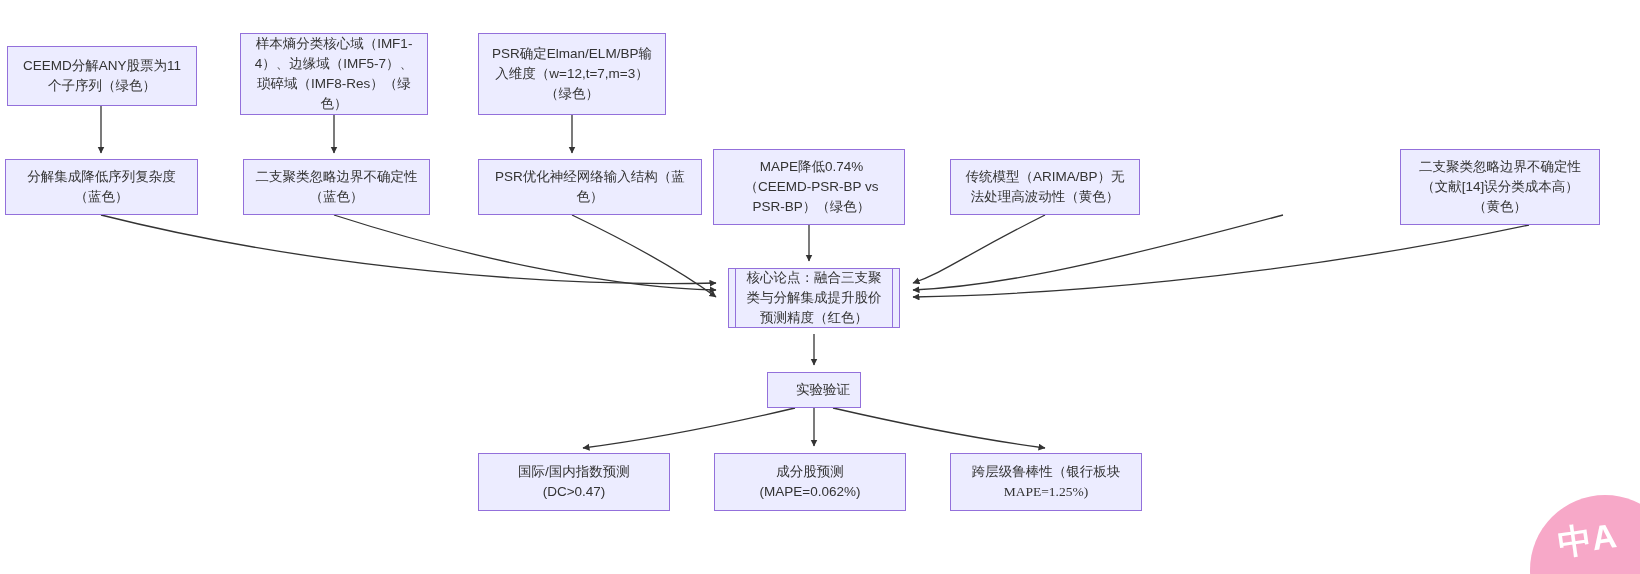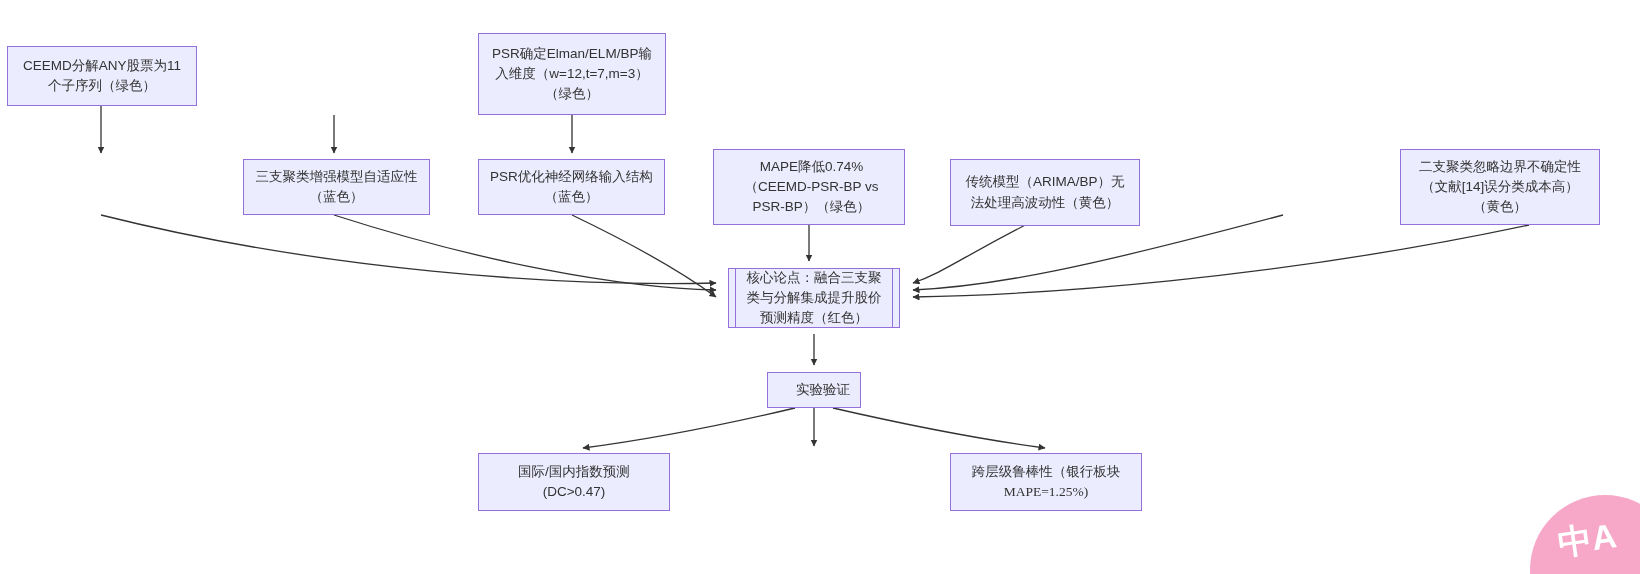--- a/index.html
+++ b/index.html
@@ -47,23 +47,23 @@
   }
   .node.subroutine::before { left: 6px; }
   .node.subroutine::after  { right: 6px; }
 
   
   #n-ceemd      { left: 7px;    top: 46px;  width: 190px; height: 60px; }
   #n-sampen     { left: 240px;  top: 33px;  width: 188px; height: 82px; }
   #n-psrdim     { left: 478px;  top: 33px;  width: 188px; height: 82px; }
   #n-decomp     { left: 5px;    top: 159px; width: 193px; height: 56px; }
   #n-threeway   { left: 243px;  top: 159px; width: 187px; height: 56px; }
-  #n-psropt     { left: 478px;  top: 159px; width: 187px; height: 56px; }
+  #n-psropt     { left: 478px;  top: 159px; width: 224px; height: 56px; }
   #n-mape       { left: 713px;  top: 149px; width: 192px; height: 76px; padding-left: 15px; }
-  #n-trad       { left: 950px;  top: 159px; width: 190px; height: 67px; }
+  #n-trad       { left: 950px;  top: 159px; width: 190px; height: 56px; }
   #n-singlenn   { left: 1188px; top: 159px; width: 190px; height: 56px; }
   #n-twoway     { left: 1400px; top: 149px; width: 200px; height: 76px; text-align: center; }
   #n-core       { left: 728px;  top: 268px; width: 172px; height: 60px; padding: 4px 16px; }
   #n-exp        { left: 767px;  top: 372px; width: 94px;  height: 36px; padding-left: 28px; }
   #n-index      { left: 478px;  top: 453px; width: 192px; height: 58px; }
   #n-stock      { left: 714px;  top: 453px; width: 192px; height: 58px; }
   #n-robust     { left: 950px;  top: 453px; width: 192px; height: 58px; font-family: Liberation Serif, serif; }
 
   #watermark {
     position: absolute;
@@ -113,26 +113,32 @@
 
       <path d="M795,408 C710,428 645,440 583,448" marker-end="url(#arrow)"></path>
       <path d="M814,408 L814,446" marker-end="url(#arrow)"></path>
       <path d="M833,408 C920,428 985,440 1045,448" marker-end="url(#arrow)"></path>
     </g>
   </svg>
 
   <div class="node" id="n-ceemd">
     <span class="lbl">CEEMD分解ANY股票为11个子序列（绿色）</span>
   </div>
+  <div class="node" id="n-sampen">
+    <span class="lbl">样本熵分类核心域（IMF1-4）、边缘域（IMF5-7）、琐碎域（IMF8-Res）（绿色）</span>
+  </div>
   <div class="node" id="n-psrdim">
     <span class="lbl">PSR确定Elman/ELM/BP输入维度（w=12,t=7,m=3）（绿色）</span>
   </div>
 
+  <div class="node" id="n-decomp">
+    <span class="lbl">分解集成降低序列复杂度（蓝色）</span>
+  </div>
   <div class="node" id="n-threeway">
-    <span class="lbl">三支聚类增强模型自适应性（蓝色）</span>
+    <span class="lbl">二支聚类忽略边界不确定性（蓝色）</span>
   </div>
   <div class="node" id="n-psropt">
     <span class="lbl">PSR优化神经网络输入结构（蓝色）</span>
   </div>
   <div class="node" id="n-mape">
     <span class="lbl">MAPE降低0.74%（CEEMD-PSR-BP vs PSR-BP）（绿色）</span>
   </div>
   <div class="node" id="n-trad">
     <span class="lbl">传统模型（ARIMA/BP）无法处理高波动性（黄色）</span>
   </div>
@@ -144,20 +150,23 @@
     <span class="lbl">核心论点：融合三支聚类与分解集成提升股价预测精度（红色）</span>
   </div>
 
   <div class="node" id="n-exp">
     <span class="lbl">实验验证</span>
   </div>
 
   <div class="node" id="n-index">
     <span class="lbl">国际/国内指数预测 (DC&gt;0.47)</span>
   </div>
+  <div class="node" id="n-stock">
+    <span class="lbl">成分股预测 (MAPE=0.062%)</span>
+  </div>
   <div class="node" id="n-robust">
     <span class="lbl">跨层级鲁棒性（银行板块 MAPE=1.25%)</span>
   </div>
 
   <div id="watermark">
     <span class="wm-text">中A</span>
   </div>
 
 </div>
 

